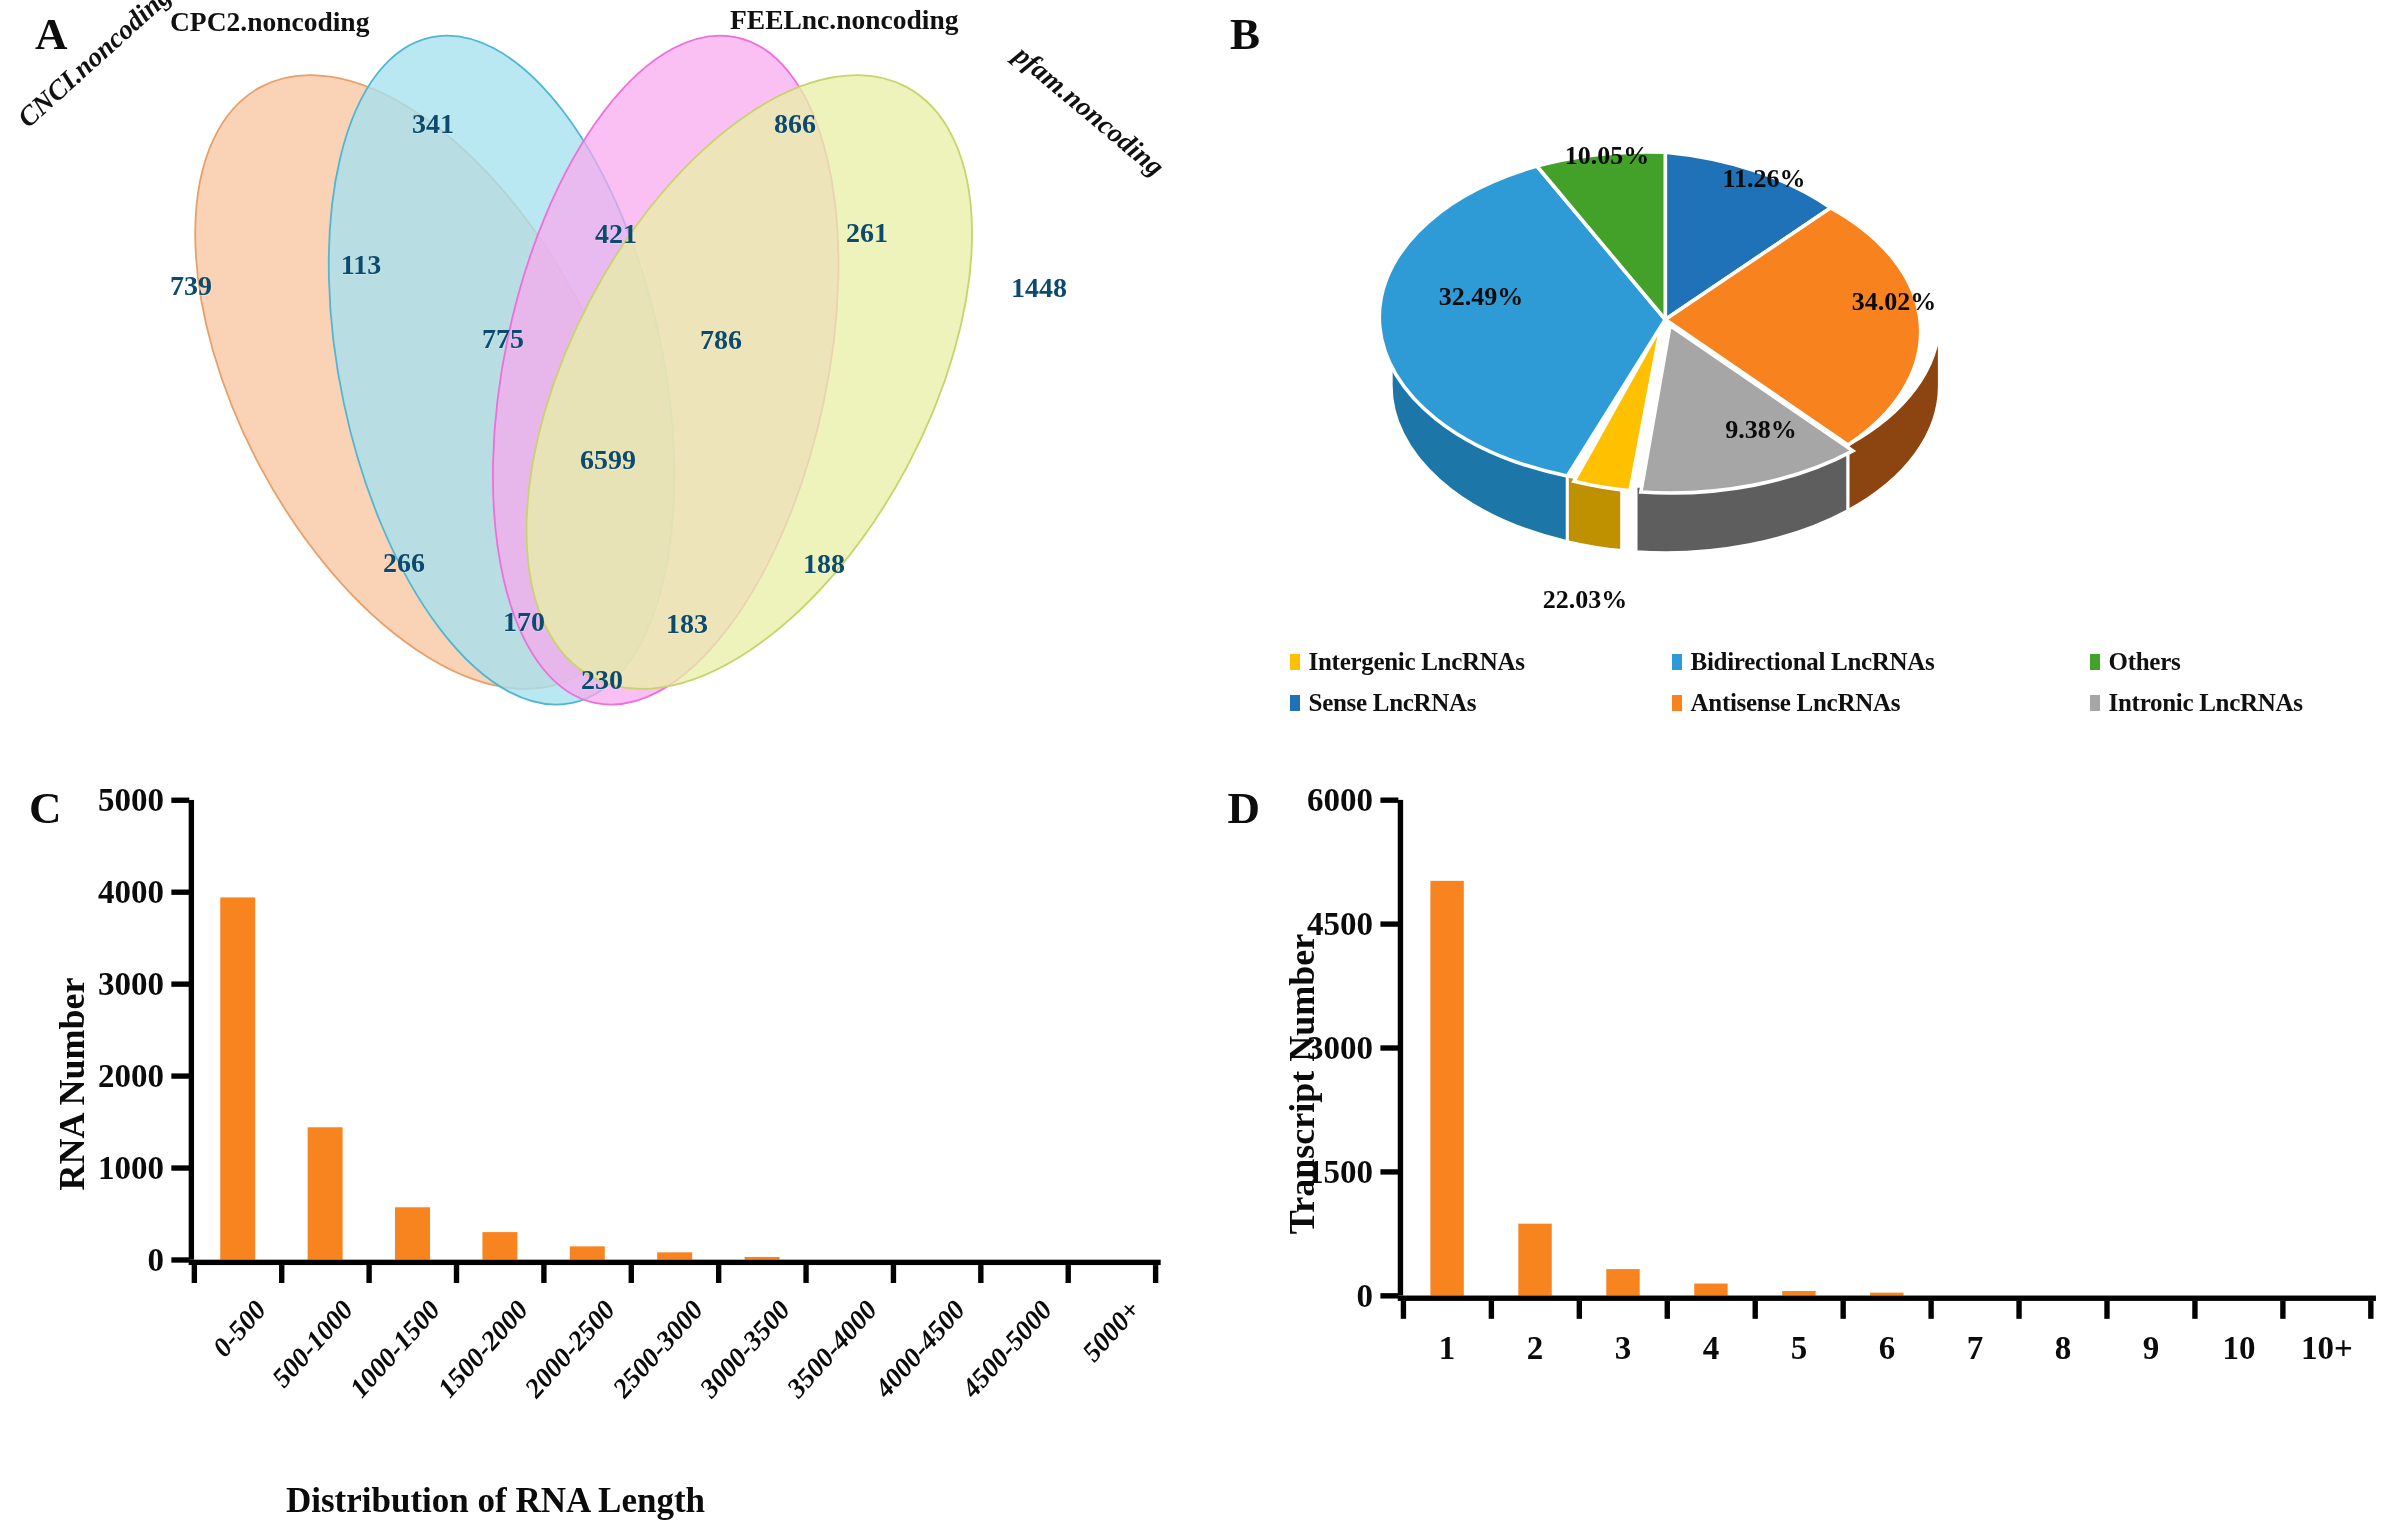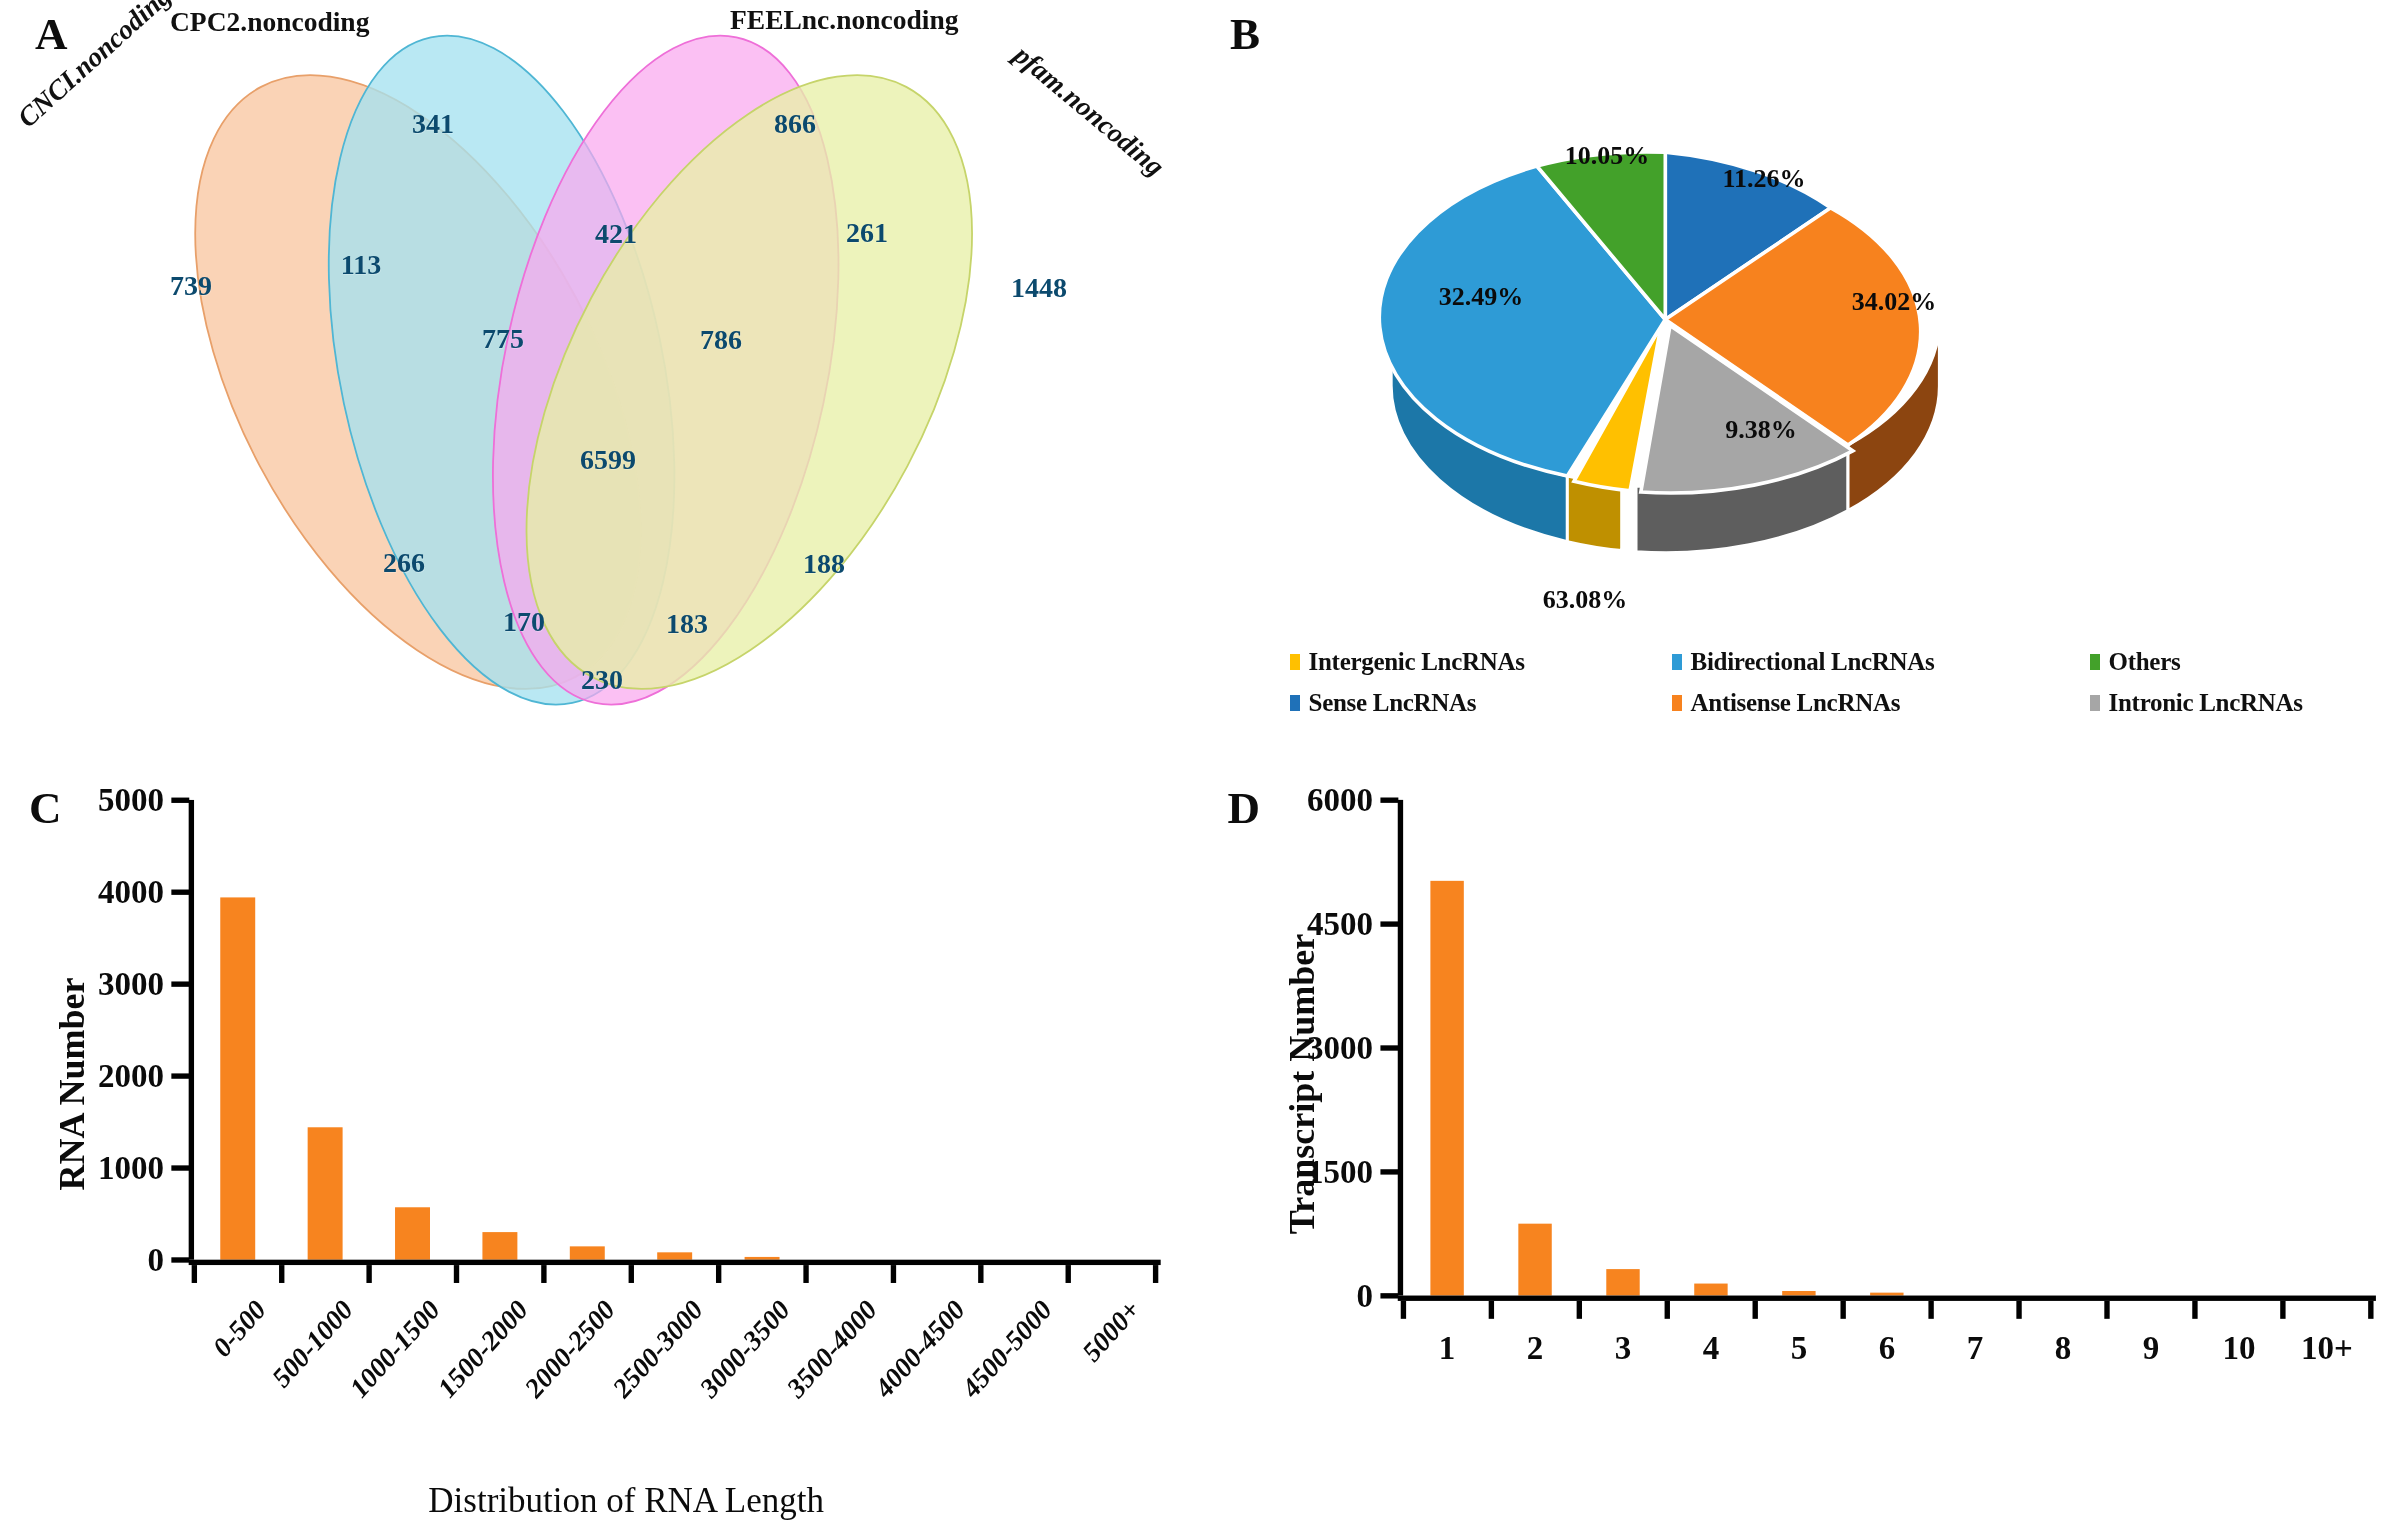--- a/index.html
+++ b/index.html
@@ -83,25 +83,25 @@
     font-family: "Liberation Serif", serif;
     font-weight: bold;
     font-size: 36px;
     color: #0b0b0b;
     transform-origin: center center;
     white-space: nowrap;
   }
   .axis-title-x {
     position: absolute;
     font-family: "Liberation Serif", serif;
-    font-weight: normal;
+    font-weight: bold;
     font-size: 35px;
     color: #0b0b0b;
     white-space: nowrap;
-    text-align: right;
+    text-align: center;
   }
   .ytick-label {
     position: absolute;
     font-family: "Liberation Serif", serif;
     font-weight: bold;
     font-size: 33px;
     color: #0b0b0b;
     text-align: right;
     transform: translateY(-50%);
     white-space: nowrap;
@@ -196,21 +196,21 @@
       <path d="M 742,545 L 690,822 A 460,280 0 0 1 596,806 Z" fill="#FFC000" stroke="#ffffff" stroke-width="6"></path>
 
       <path d="M 749,535 L 585,797 A 460,280 0 0 1 534,278 Z" fill="#2E9BD6" stroke="#ffffff" stroke-width="6"></path>
 
       <path d="M 749,535 L 534,278 A 460,280 0 0 1 749,255 Z" fill="#43A12A" stroke="#ffffff" stroke-width="6"></path>
     </svg>
 
     <div class="pie-pct" style="left:546px;  top:179px;">11.26%</div>
     <div class="pie-pct" style="left:676px; top:302px;">34.02%</div>
     <div class="pie-pct" style="left:543px;  top:430px;">9.38%</div>
-    <div class="pie-pct" style="left:367px;  top:600px;">63.08%</div>
+    <div class="pie-pct" style="left:367px;  top:600px;">22.03%</div>
     <div class="pie-pct" style="left:263px;  top:281px;margin-top:16px;">32.49%</div>
     <div class="pie-pct" style="left:389px;  top:156px;">10.05%</div>
 
     <div class="legend">
       <div class="legend-row">
         <div class="legend-item c1">
           <span class="legend-swatch" style="background:#FFC000;"></span>
           <span class="legend-text">Intergenic LncRNAs</span>
         </div>
         <div class="legend-item c2">

